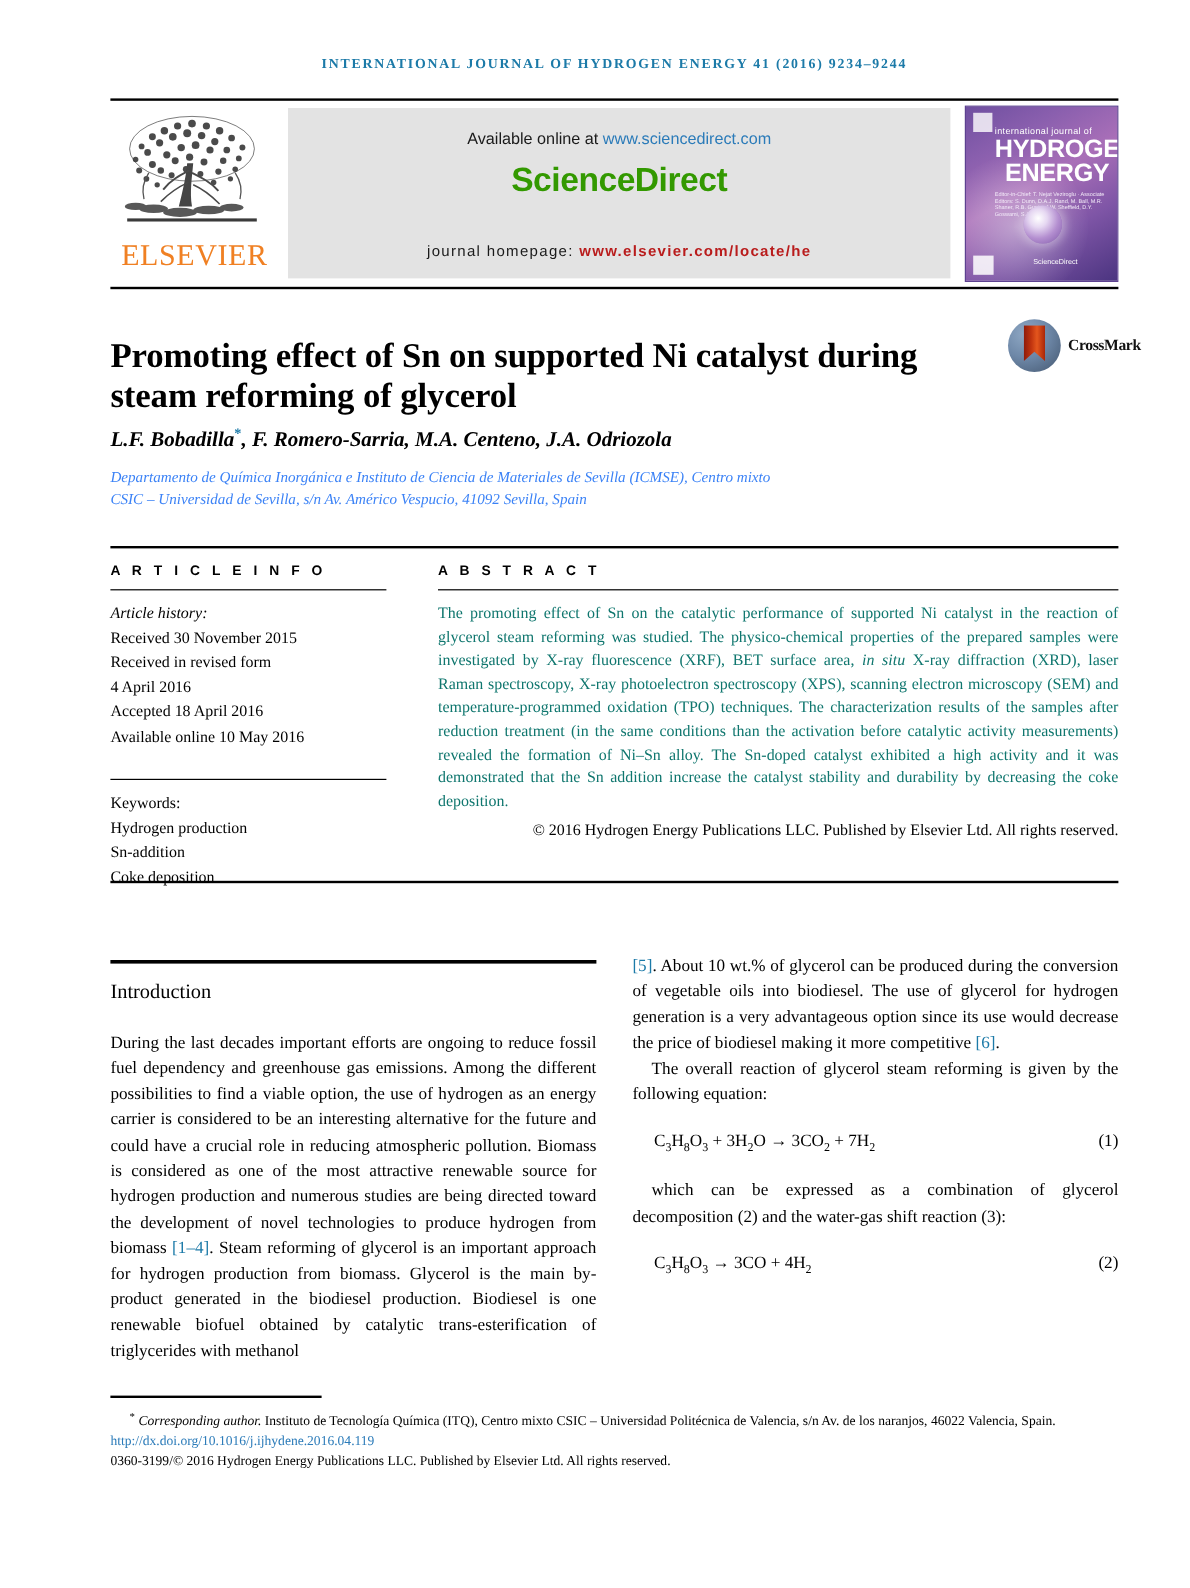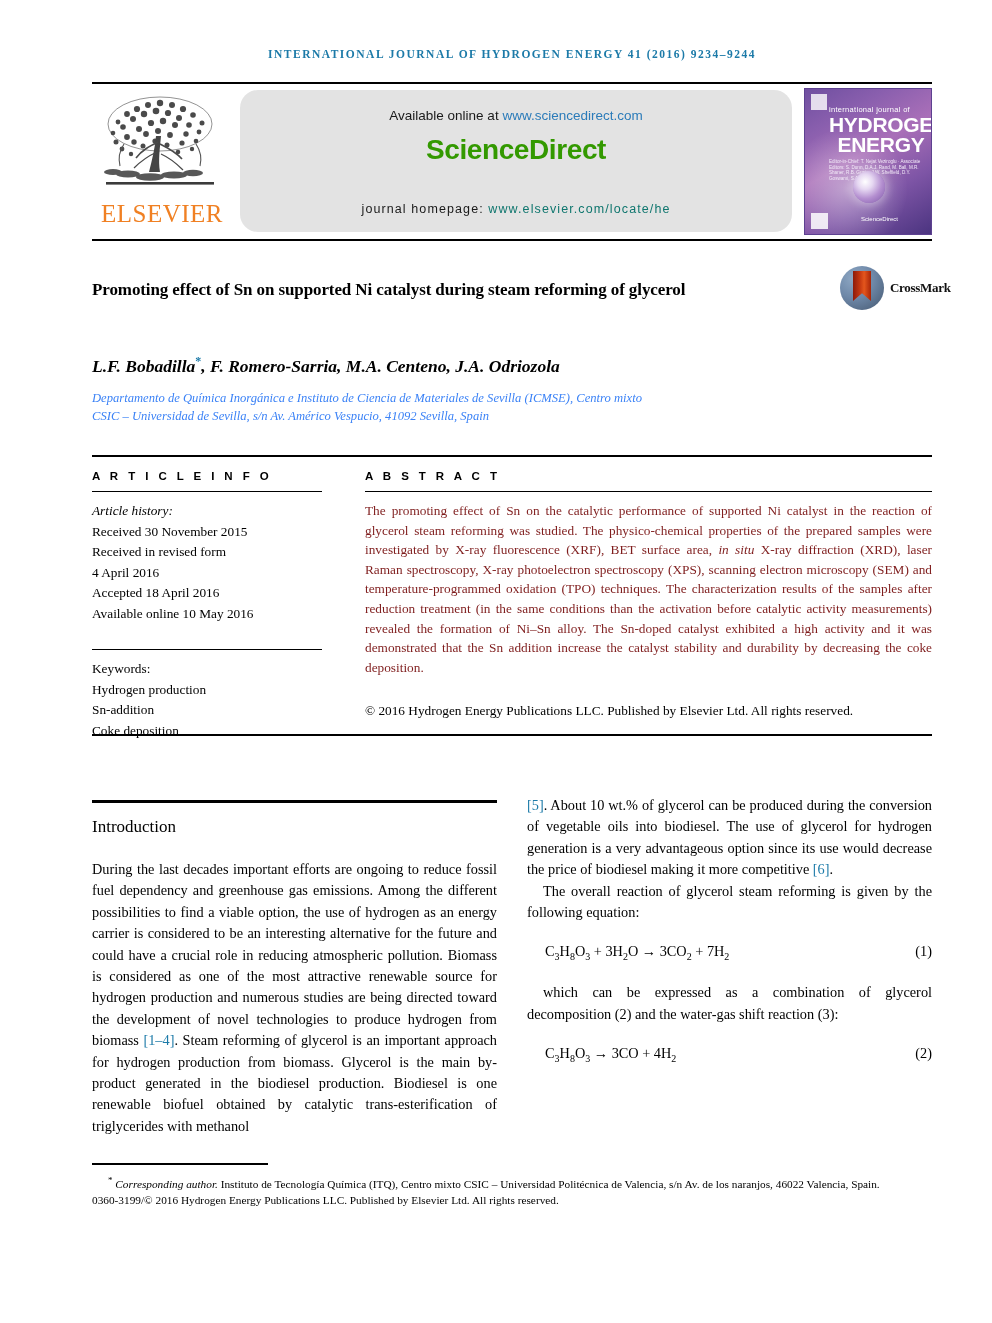--- a/index.html
+++ b/index.html
@@ -72,21 +72,20 @@
     font-size: 25px;
     letter-spacing: 0.5px;
     color: #f08023;
     font-weight: normal;
   }
   .sd-band {
     position: absolute;
     left: 148px; top: 2px;
     width: 552px; height: 142px;
     background: #e3e3e3;
-    border-radius: 18px;
   }
   .sd-avail {
     position: absolute;
     left: 0; top: 18px;
     width: 552px;
     text-align: center;
     font-family: "Liberation Sans", sans-serif;
     font-size: 13.5px;
     color: #1a1a1a;
   }
@@ -105,21 +104,21 @@
   .sd-home {
     position: absolute;
     left: 0; top: 112px;
     width: 552px;
     text-align: center;
     font-family: "Liberation Sans", sans-serif;
     font-size: 12.5px;
     letter-spacing: 1.1px;
     color: #1a1a1a;
   }
-  .sd-home .lnk { color: #0f766e; }
+  .sd-home .lnk { color: #b91c1c; font-weight: bold; }
 
   
   .cover {
     position: absolute;
     left: 712px; top: 0px;
     width: 128px; height: 147px;
     background: linear-gradient(150deg, #6f4fa0 0%, #8a5fae 22%, #a96fb8 45%, #7e55a6 70%, #4b3480 100%);
     overflow: hidden;
     border: 1px solid #5d4190;
     box-sizing: border-box;
@@ -203,21 +202,21 @@
     background: #000;
   }
 
   
   .title {
     position: absolute;
     left: 76px; top: 262px;
     width: 680px;
     font-family: "Liberation Serif", serif;
     font-weight: bold;
-    font-size: 17px;
+    font-size: 29px;
     line-height: 33px;
     color: #000;
     letter-spacing: -0.1px;
   }
 
   
   .crossmark {
     position: absolute;
     left: 824px; top: 266px;
     width: 100px; height: 46px;
@@ -324,29 +323,29 @@
     position: absolute;
     left: 349px; top: 470px;
     width: 567px;
   }
   .abs-body {
     margin-top: 9px;
     font-family: "Liberation Serif", serif;
     font-size: 13.3px;
     line-height: 19.6px;
     text-align: justify;
-    color: #7f1d1d;
+    color: #0f766e;
   }
   .abs-body .ital { font-style: italic; }
   .abs-copy {
-    margin-top: 24px;
+    margin-top: 5px;
     font-family: "Liberation Serif", serif;
     font-size: 13.3px;
     line-height: 19.6px;
-    text-align: left;
+    text-align: right;
     color: #000;
   }
 
   
   .rule-abs-bottom {
     position: absolute;
     left: 76px; top: 734px;
     width: 840px; height: 2px;
     background: #000;
   }
@@ -587,16 +586,17 @@
 
     <div class="eq-row">
       <span class="eq-body">C<sub>3</sub>H<sub>8</sub>O<sub>3</sub> → 3CO + 4H<sub>2</sub></span>
       <span>(2)</span>
     </div>
   </div>
 
   <div class="rule-foot"></div>
   <div class="footer">
     <div class="fn-indent"><span class="star">*</span> <span class="ital">Corresponding author.</span><span> Instituto de Tecnología Química (ITQ), Centro mixto CSIC – Universidad Politécnica de Valencia, s/n Av. de los naranjos, 46022 Valencia, Spain.</span></div>
+    <div class="doi">http://dx.doi.org/10.1016/j.ijhydene.2016.04.119</div>
     <div>0360-3199/© 2016 Hydrogen Energy Publications LLC. Published by Elsevier Ltd. All rights reserved.</div>
   </div>
 
 </div>
 
 </body></html>

